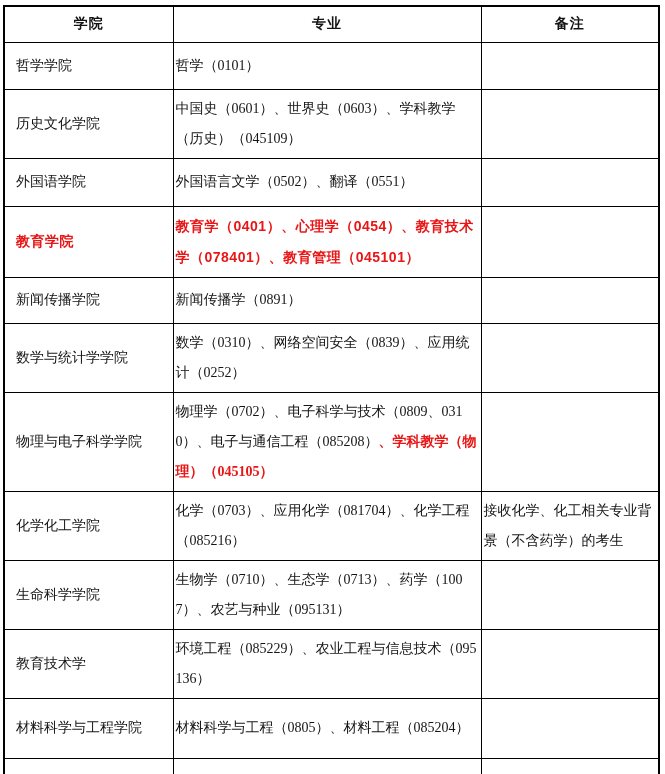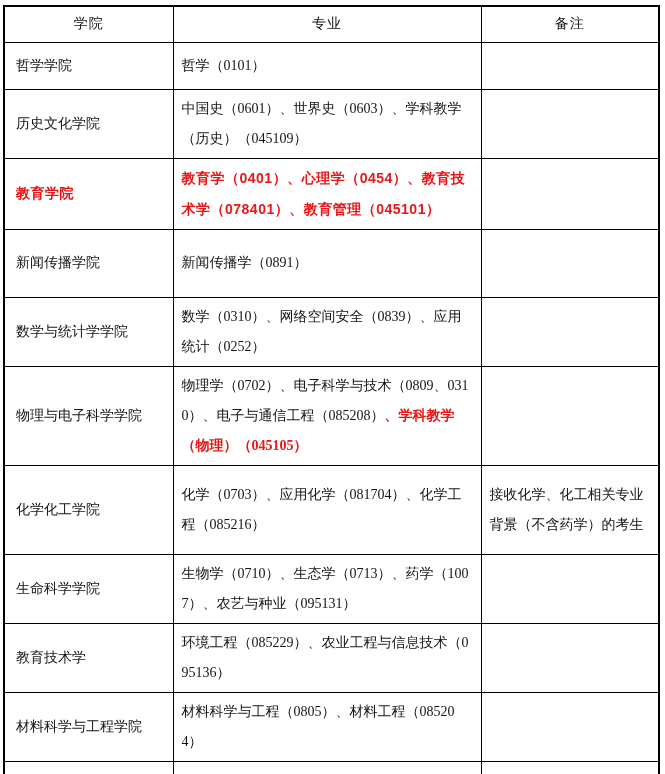--- a/index.html
+++ b/index.html
@@ -30,26 +30,26 @@
   col.c1 { width: 169px; }
   col.c2 { width: 308px; }
   col.c3 { width: 178px; }
   th, td {
     border: 1px solid var(--border-color);
     vertical-align: middle;
     font-size: 14px;
   }
   thead tr { height: 36px; }
   th {
-    font-weight: normal;
+    font-weight: bold;
     text-align: center;
     letter-spacing: 1px;
   }
   td {
-    padding: 4px 8px;
+    padding: 4px 2px;
     line-height: 30px;
     text-align: left;
     word-break: break-all;
   }
   td.college { padding-left: 11px; }
   
   tbody tr:nth-child(1)  { height: 47px; }
   tbody tr:nth-child(2)  { height: 63px; }
   tbody tr:nth-child(3)  { height: 48px; }
   tbody tr:nth-child(4)  { height: 68px; }
@@ -92,20 +92,25 @@
           <td class="college"><span>哲学学院</span></td>
           <td class="major"><span>哲学（0101）</span></td>
           <td class="note"></td>
         </tr>
         <tr>
           <td class="college"><span>历史文化学院</span></td>
           <td class="major"><span>中国史（0601）、世界史（0603）、学科教学（历史）（045109）</span></td>
           <td class="note"></td>
         </tr>
         <tr>
+          <td class="college"><span>外国语学院</span></td>
+          <td class="major"><span>外国语言文学（0502）、翻译（0551）</span></td>
+          <td class="note"></td>
+        </tr>
+        <tr>
           <td class="college"><span class="red sans">教育学院</span></td>
           <td class="major"><span class="red sans">教育学（0401）、心理学（0454）、教育技术学（078401）、教育管理（045101）</span></td>
           <td class="note"></td>
         </tr>
         <tr>
           <td class="college"><span>新闻传播学院</span></td>
           <td class="major"><span>新闻传播学（0891）</span></td>
           <td class="note"></td>
         </tr>
         <tr>

